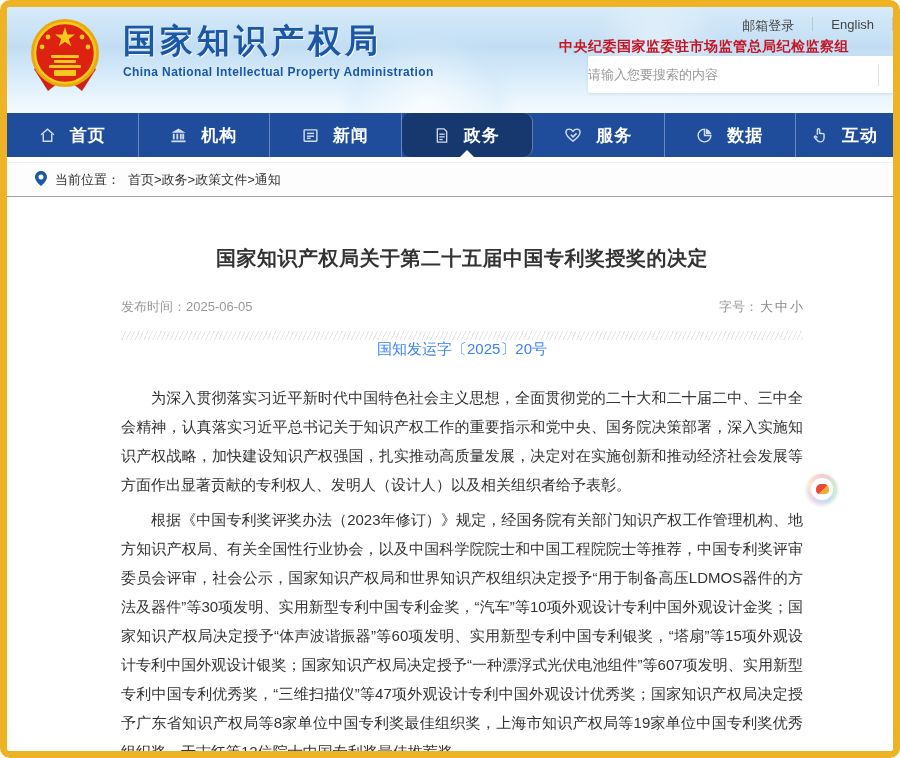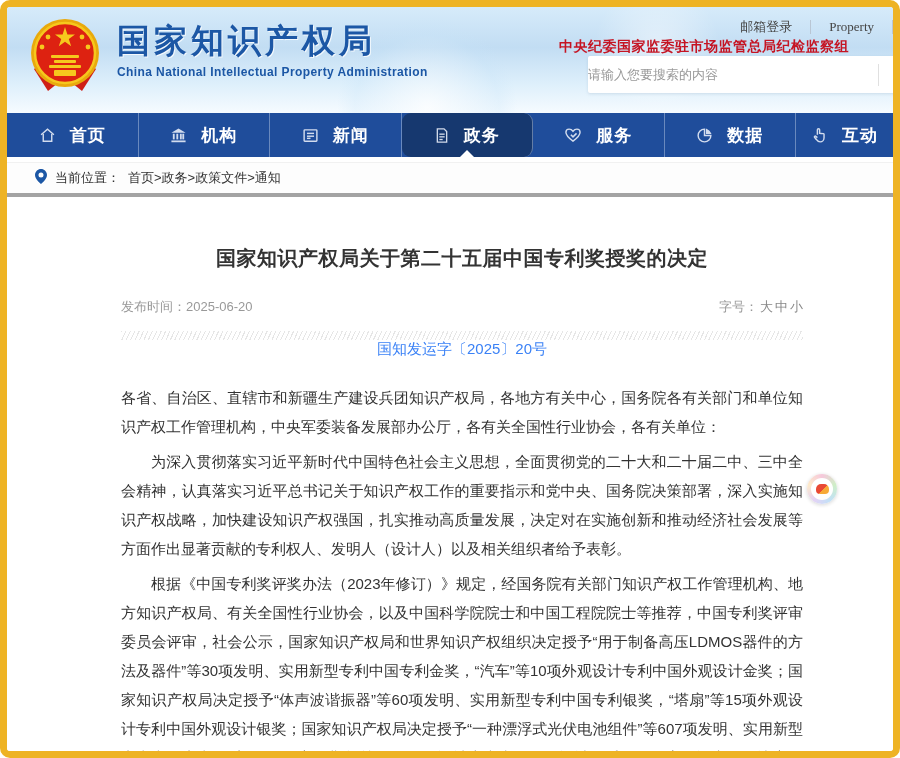--- a/index.html
+++ b/index.html
@@ -26,34 +26,34 @@
       radial-gradient(circle 90px at 650px 40px, rgba(255,255,255,0.5), transparent 70%),
       linear-gradient(180deg, #d6ebfa 0%, #c2ddf3 38%, #ddeffb 72%, #f6fbff 100%);
     overflow: hidden;
   }
   .watermark {
     position: absolute; right: 18px; top: 52px;
     font-size: 20px; font-weight: bold; color: #aecbe4; opacity: .45;
     letter-spacing: 2px; pointer-events: none;
   }
   .emblem { position: absolute; left: 21px; top: 10px; width: 74px; height: 80px; }
-  .brand { position: absolute; left: 110px; top: 14px; }
+  .brand { position: absolute; left: 116px; top: 14px; }
   .brand-cn {
     font-size: 33px; font-weight: bold; color: #1c57a5;
     letter-spacing: 4px; line-height: 40px;
     text-shadow: 1px 1px 0 rgba(255,255,255,.8);
   }
   .brand-en {
     font-size: 12px; font-weight: bold; color: #1c57a5;
     letter-spacing: .4px; margin-top: 4px;
   }
   .top-links {
     position: absolute; top: 10px; right: 0;
-    display: flex; align-items: center; height: 20px;
-    font-size: 13px; color: #444; font-family: Liberation Serif, serif;
+    display: flex; height: 20px;
+    font-size: 13px; color: #444;
   }
   .top-links .tlink { padding: 0 18px; cursor: pointer; }
   .top-links .sep { width: 1px; height: 14px; background: #b9c6d4; }
   .red-link {
     position: absolute; top: 31px; right: 44px;
     font-size: 14px; font-weight: bold; color: #c51423; cursor: pointer;
     letter-spacing: .5px;
   }
   .search-box {
     position: absolute; top: 49px; left: 581px;
@@ -90,21 +90,21 @@
     border-left: 7px solid transparent; border-right: 7px solid transparent;
     border-bottom: 7px solid #fff;
   }
   .nav-item svg { display: block; opacity: .9; }
 
   
   .crumb-wrap { background: #fff; padding-top: 5px; }
   .crumbbar {
     height: 35px; display: flex; align-items: center;
     background: #fdfdfd;
-    border-top: 1px solid #f1f1f1; border-bottom: 4px solid #a3a3a3;
+    border-top: 1px solid #f1f1f1; border-bottom: 1px solid #a3a3a3;
     padding-left: 28px; gap: 8px;
     font-size: 13px; color: #333;
   }
   .crumb-path { cursor: pointer; }
 
   
   .article { background: #fff; }
   .article-inner { margin-left: 114px; width: 682px; }
   .art-title {
     margin-top: 48px; text-align: center;
@@ -179,21 +179,21 @@
     </div>
 
     <div class="brand">
       <div class="brand-cn">国家知识产权局</div>
       <div class="brand-en">China National Intellectual Property Administration</div>
     </div>
 
     <div class="top-links">
       <span class="tlink">邮箱登录</span>
       <span class="sep"></span>
-      <span class="tlink">Property</span>
+      <span class="tlink">English</span>
       <span class="sep"></span>
     </div>
 
     <div class="red-link">中央纪委国家监委驻市场监管总局纪检监察组</div>
 
     <div class="search-box">
       <input type="text" value="" placeholder="请输入您要搜索的内容" style="">
       <span class="vline"></span>
     </div>
   </div>
@@ -283,36 +283,35 @@
       <span class="crumb-path">首页&gt;政务&gt;政策文件&gt;通知</span>
     </div>
   </div>
 
   <div class="article">
     <div class="article-inner">
       <h1 class="art-title">国家知识产权局关于第二十五届中国专利奖授奖的决定</h1>
 
       <div class="meta-row">
         <div class="meta-left">
-          <span>发布时间：</span><span>2025-06-20</span>
+          <span>发布时间：</span><span>2025-06-05</span>
         </div>
         <div class="fontsize">
           <span>字号：</span>
           <span class="fs">大</span>
           <span class="fs">中</span>
           <span class="fs">小</span>
         </div>
       </div>
 
       <div class="hatch-divider"></div>
 
       <div class="doc-number">国知发运字〔2025〕20号</div>
 
       <div class="body-text">
-        <p>各省、自治区、直辖市和新疆生产建设兵团知识产权局，各地方有关中心，国务院各有关部门和单位知识产权工作管理机构，中央军委装备发展部办公厅，各有关全国性行业协会，各有关单位：</p>
         <p class="indent">为深入贯彻落实习近平新时代中国特色社会主义思想，全面贯彻党的二十大和二十届二中、三中全会精神，认真落实习近平总书记关于知识产权工作的重要指示和党中央、国务院决策部署，深入实施知识产权战略，加快建设知识产权强国，扎实推动高质量发展，决定对在实施创新和推动经济社会发展等方面作出显著贡献的专利权人、发明人（设计人）以及相关组织者给予表彰。</p>
         <p class="indent">根据《中国专利奖评奖办法（2023年修订）》规定，经国务院有关部门知识产权工作管理机构、地方知识产权局、有关全国性行业协会，以及中国科学院院士和中国工程院院士等推荐，中国专利奖评审委员会评审，社会公示，国家知识产权局和世界知识产权组织决定授予“用于制备高压LDMOS器件的方法及器件”等30项发明、实用新型专利中国专利金奖，“汽车”等10项外观设计专利中国外观设计金奖；国家知识产权局决定授予“体声波谐振器”等60项发明、实用新型专利中国专利银奖，“塔扇”等15项外观设计专利中国外观设计银奖；国家知识产权局决定授予“一种漂浮式光伏电池组件”等607项发明、实用新型专利中国专利优秀奖，“三维扫描仪”等47项外观设计专利中国外观设计优秀奖；国家知识产权局决定授予广东省知识产权局等8家单位中国专利奖最佳组织奖，上海市知识产权局等19家单位中国专利奖优秀组织奖，于吉红等12位院士中国专利奖最佳推荐奖。</p>
       </div>
     </div>
   </div>
 
   <div class="float-widget">
     <div class="inner">
       <div class="blob"></div>
     </div>

